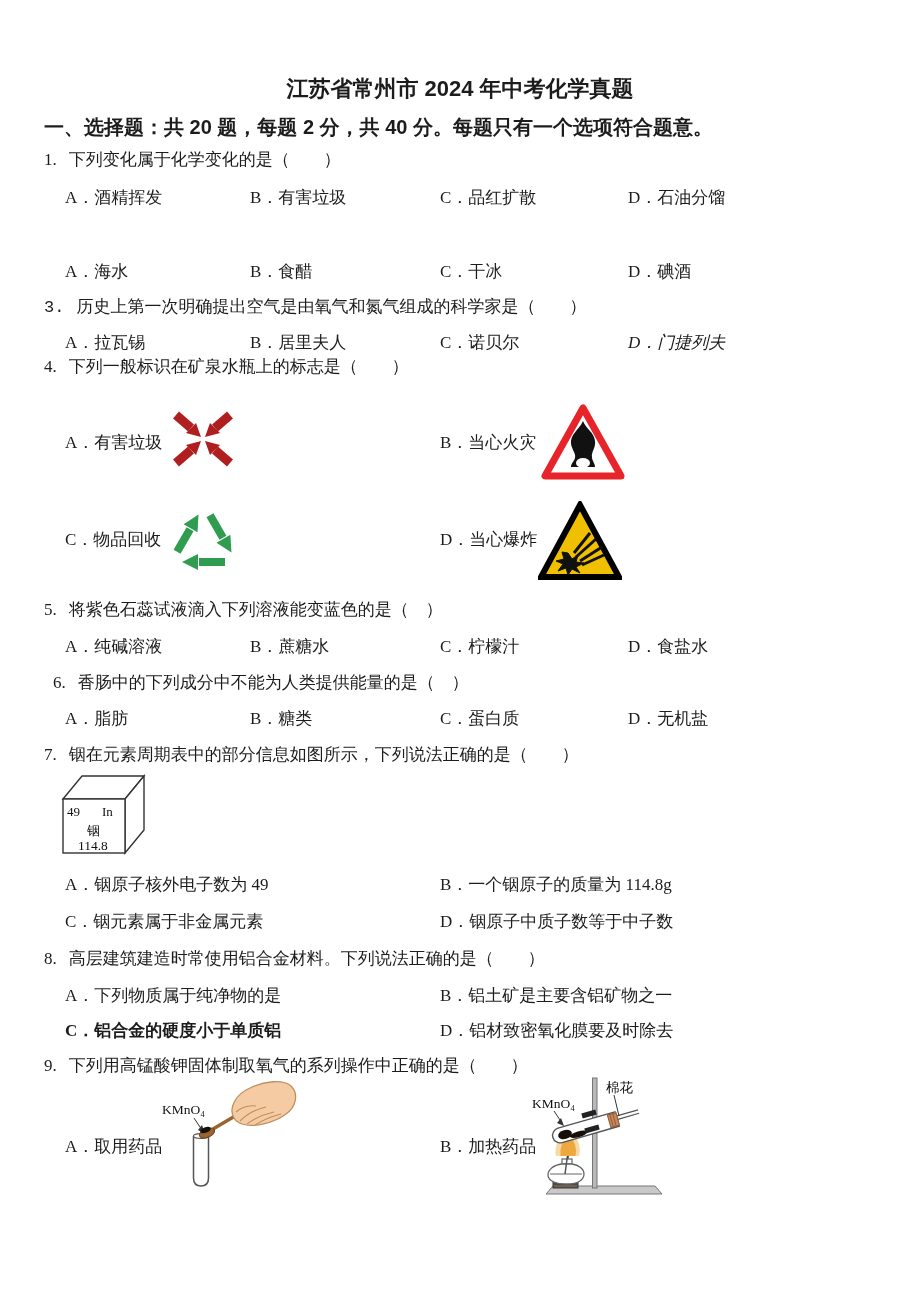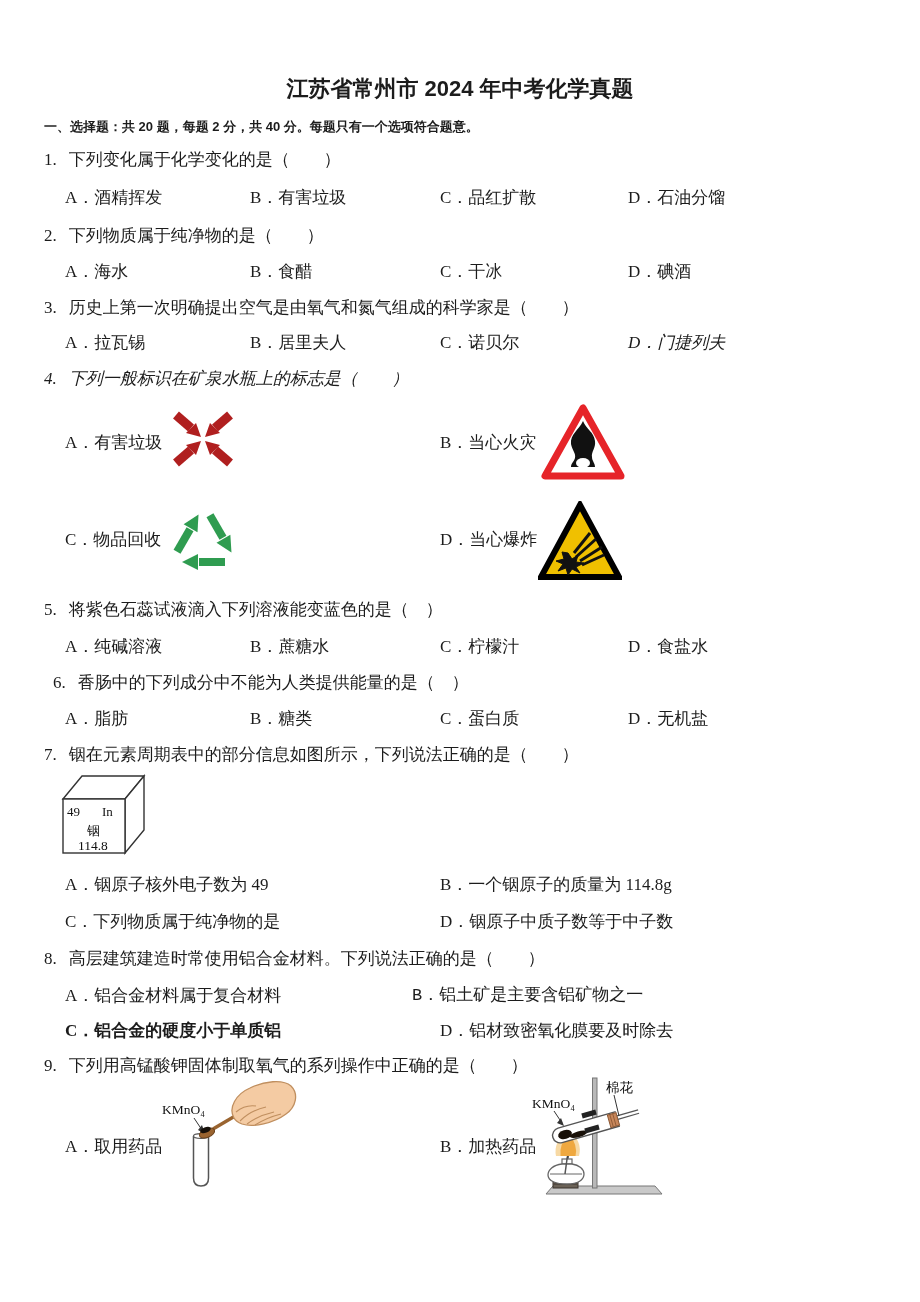--- a/index.html
+++ b/index.html
@@ -1,57 +1,54 @@
 <!DOCTYPE html>
 <html><head>
 <meta charset="utf-8">
 <style>
   html,body{margin:0;padding:0;background:#fff;}
   .page{position:relative;width:920px;height:1302px;background:#ffffff;overflow:hidden;
         font-family:"Liberation Serif","DejaVu Serif",serif;color:#1c1c1c;font-size:17px;line-height:22px;}
   .abs{position:absolute;white-space:nowrap;}
   .title{width:920px;text-align:center;font-family:"Liberation Sans","DejaVu Sans",sans-serif;
          font-weight:bold;font-size:22px;line-height:26px;}
-  .section{font-family:"Liberation Sans","DejaVu Sans",sans-serif;font-weight:bold;font-size:13px;text-align:right;}
+  .section{font-family:"Liberation Sans","DejaVu Sans",sans-serif;font-weight:bold;font-size:20px;text-align:right;}
   .qnum{display:inline-block;margin-right:12px;}
   svg text{font-family:"Liberation Serif","DejaVu Serif",serif;}
 </style>
 </head>
 <body>
 
 <div class="page">
 
   <div class="abs title" style="top:76px;left:0;">江苏省常州市 2024 年中考化学真题</div>
   <div class="abs section" style="top:116px;left:44px;">一、选择题：共 20 题，每题 2 分，共 40 分。每题只有一个选项符合题意。</div>
 
   <div class="abs" style="top:149px;left:44px;">
     <span class="qnum">1.</span><span>下列变化属于化学变化的是（　　）</span>
   </div>
   <div class="abs" style="top:187px;left:65px;">A．酒精挥发</div>
   <div class="abs" style="top:187px;left:250px;">B．有害垃圾</div>
   <div class="abs" style="top:187px;left:440px;">C．品红扩散</div>
   <div class="abs" style="top:187px;left:628px;">D．石油分馏</div>
 
-  <div class="abs" style="top:225px;left:44px;">
-    <span class="qnum">2.</span><span>下列物质属于纯净物的是（　　）</span>
-  </div>
   <div class="abs" style="top:261px;left:65px;">A．海水</div>
   <div class="abs" style="top:261px;left:250px;">B．食醋</div>
   <div class="abs" style="top:261px;left:440px;">C．干冰</div>
   <div class="abs" style="top:261px;left:628px;">D．碘酒</div>
 
-  <div class="abs" style="top:297px;left:44px;">
+  <div class="abs" style="top:297px;left:44px;font-family:Liberation Mono, monospace;">
     <span class="qnum">3.</span><span>历史上第一次明确提出空气是由氧气和氮气组成的科学家是（　　）</span>
   </div>
   <div class="abs" style="top:332px;left:65px;">A．拉瓦锡</div>
   <div class="abs" style="top:332px;left:250px;">B．居里夫人</div>
   <div class="abs" style="top:332px;left:440px;">C．诺贝尔</div>
   <div class="abs" style="top:332px;left:628px;font-style:italic;">D．门捷列夫</div>
 
-  <div class="abs" style="top:368px;left:44px;font-style:italic;">
+  <div class="abs" style="top:356px;left:44px;">
     <span class="qnum">4.</span><span>下列一般标识在矿泉水瓶上的标志是（　　）</span>
   </div>
   <div class="abs" style="top:432px;left:65px;">A．有害垃圾</div>
   <div class="abs" style="top:432px;left:440px;">B．当心火灾</div>
   <div class="abs" style="top:529px;left:65px;">C．物品回收</div>
   <div class="abs" style="top:529px;left:440px;">D．当心爆炸</div>
 
   <svg class="abs" style="top:408px;left:168px;" width="70" height="62" viewBox="0 0 70 62" color="#B01F1F">
     <g stroke="currentColor" stroke-width="9">
       <line x1="8" y1="7" x2="23" y2="20"></line>
@@ -121,28 +118,28 @@
     <polygon points="69,31 88,8 88,62 69,85" fill="#fff" stroke="#333" stroke-width="1.4"></polygon>
     <rect x="7" y="31" width="62" height="54" fill="#fff" stroke="#333" stroke-width="1.4"></rect>
     <text x="11" y="48" font-size="13" fill="#111">49</text>
     <text x="46" y="48" font-size="13" fill="#111">In</text>
     <text x="31" y="67" font-size="13" fill="#111">铟</text>
     <text x="22" y="82" font-size="13.5" fill="#111">114.8</text>
   </svg>
 
   <div class="abs" style="top:874px;left:65px;">A．铟原子核外电子数为 49</div>
   <div class="abs" style="top:874px;left:440px;">B．一个铟原子的质量为 114.8g</div>
-  <div class="abs" style="top:911px;left:65px;">C．下列物质属于纯净物的是</div>
+  <div class="abs" style="top:911px;left:65px;">C．铟元素属于非金属元素</div>
   <div class="abs" style="top:911px;left:440px;">D．铟原子中质子数等于中子数</div>
 
   <div class="abs" style="top:948px;left:44px;">
     <span class="qnum">8.</span><span>高层建筑建造时常使用铝合金材料。下列说法正确的是（　　）</span>
   </div>
-  <div class="abs" style="top:985px;left:65px;">A．铝合金材料属于复合材料</div>
-  <div class="abs" style="top:985px;left:412px;font-family:Liberation Mono, monospace;">B．铝土矿是主要含铝矿物之一</div>
+  <div class="abs" style="top:985px;left:65px;">A．下列物质属于纯净物的是</div>
+  <div class="abs" style="top:985px;left:440px;">B．铝土矿是主要含铝矿物之一</div>
   <div class="abs" style="top:1020px;left:65px;font-weight:bold;">C．铝合金的硬度小于单质铝</div>
   <div class="abs" style="top:1020px;left:440px;">D．铝材致密氧化膜要及时除去</div>
 
   <div class="abs" style="top:1055px;left:44px;">
     <span class="qnum">9.</span><span>下列用高锰酸钾固体制取氧气的系列操作中正确的是（　　）</span>
   </div>
   <div class="abs" style="top:1136px;left:65px;">A．取用药品</div>
   <div class="abs" style="top:1136px;left:440px;">B．加热药品</div>
 
   <svg class="abs" style="top:1076px;left:150px;" width="152" height="118" viewBox="0 0 152 118">

